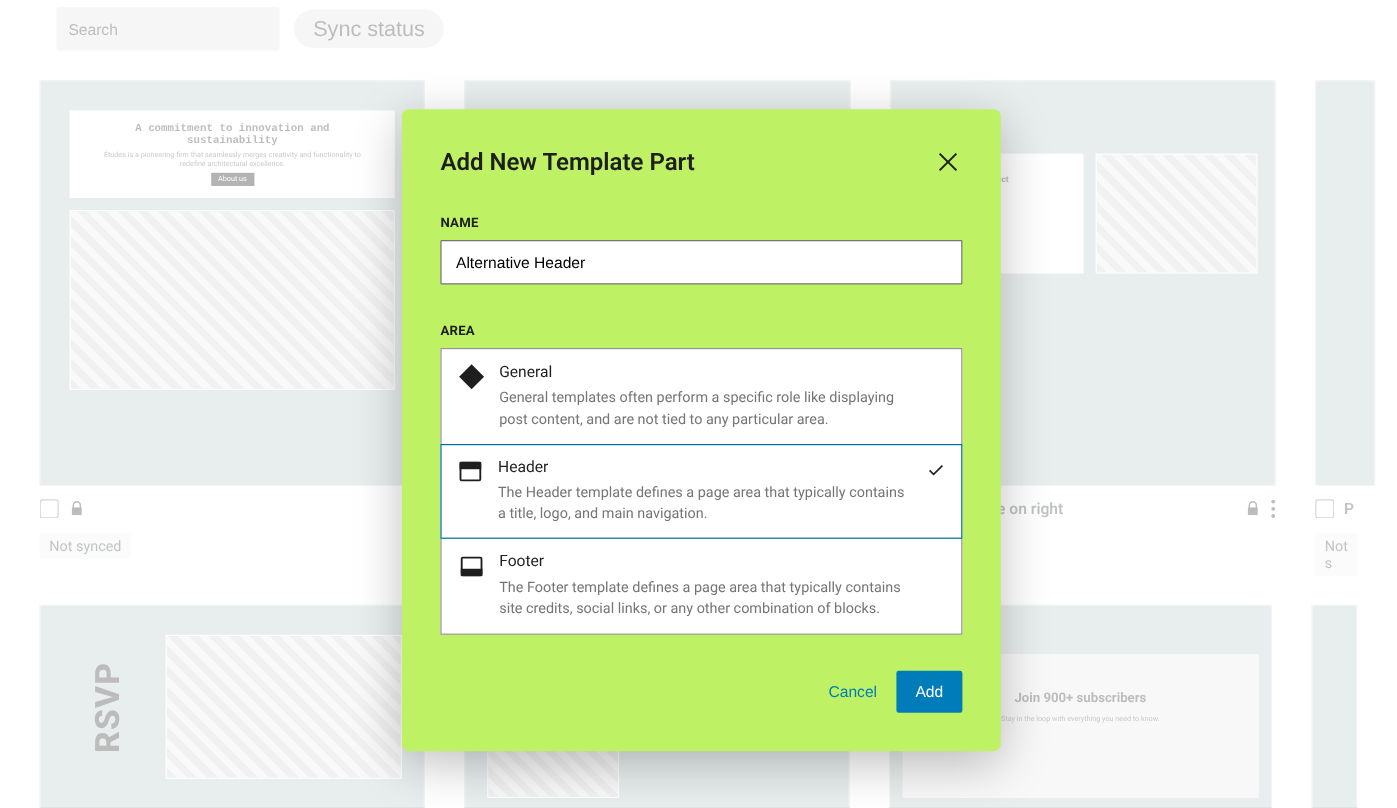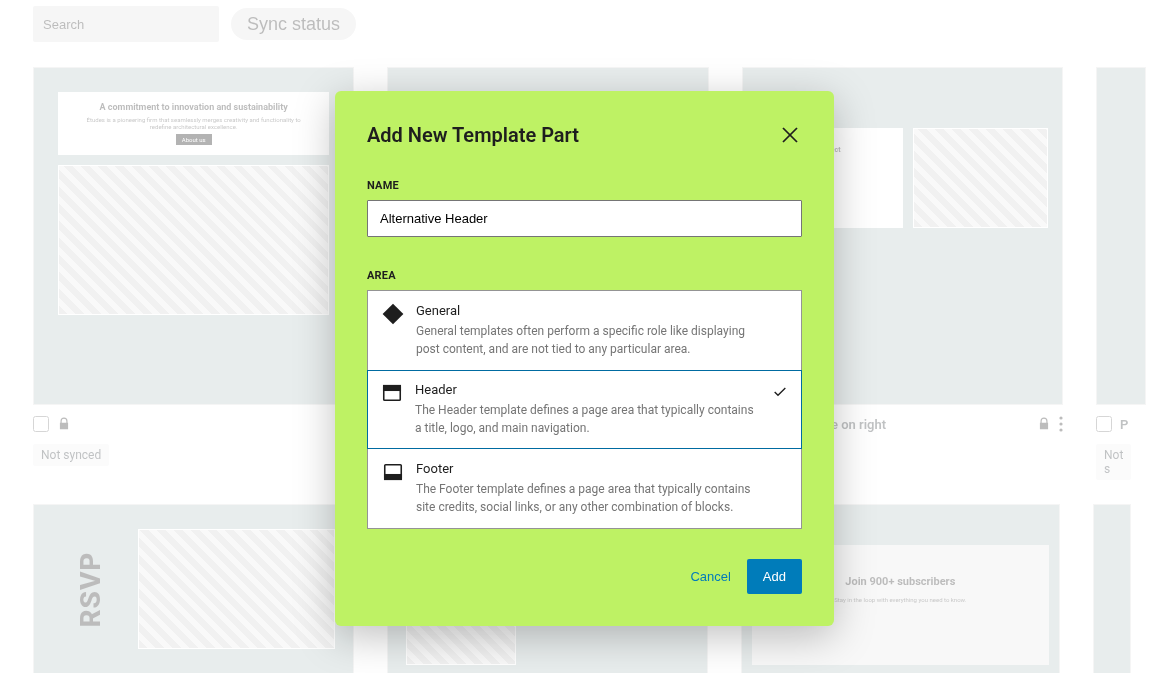--- a/index.html
+++ b/index.html
@@ -8,21 +8,21 @@
     background: #fff;
     width: 1164px;
     height: 673px;
     overflow: hidden;
     position: relative;
     font-size: 13px;
     color: #1e1e1e;
   }
 
   
-  .topbar { display:flex; align-items:center; gap:12px; padding:6px 33px; }
+  .topbar { display:flex; align-items:center; gap:12px; padding:6px 47px; }
   .search-wrap {
     display:flex; align-items:center; background:#e0e0e0;
     border-radius:2px; padding:0 10px; height:36px; width:186px;
   }
   .search-wrap input {
     border:none; background:transparent; outline:none; flex:1;
     font-size:13px; color:#1e1e1e;
   }
   .search-wrap input::placeholder { color:#1e1e1e; }
   .search-icon { width:18px; height:18px; }
@@ -100,21 +100,21 @@
   .btn-link {
     background:none; border:none; color:#007cba; font-size:13px; cursor:pointer;
   }
   .btn-primary {
     background:#007cba; color:#fff; border:none; padding:10px 16px;
     font-size:13px; border-radius:2px; cursor:pointer;
   }
 
   
   .mini { background:#fff; width:100%; padding:10px 20px; text-align:center; font-size:8px; }
-  .mini h4 { font-size:9px; font-weight:700; }
+  .mini h4 { font-size:9px; font-weight:700;font-family:Liberation Mono, monospace; }
   .mini p { font-size:6px; color:#444; margin-top:4px; }
   .mini .chip { display:inline-block; background:#000; color:#fff; font-size:6px; padding:2px 6px; margin-top:4px;}
   .ph-img { background:repeating-linear-gradient(45deg,#cfcfcf 0 6px,#e9e9e9 6px 12px);
     border:1px solid #fff; }
 </style>
 </head>
 <body>
 
 <div class="topbar">
   <div class="search-wrap">

